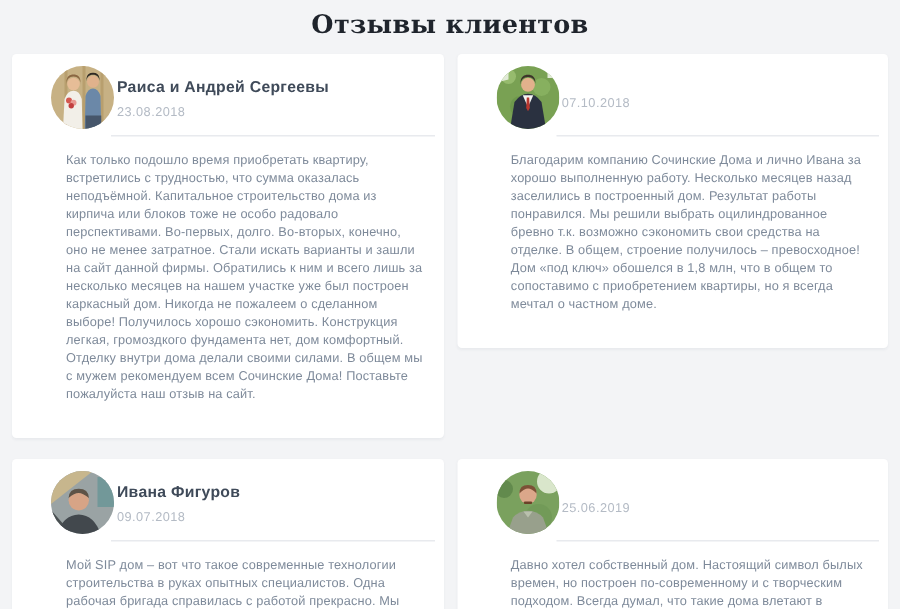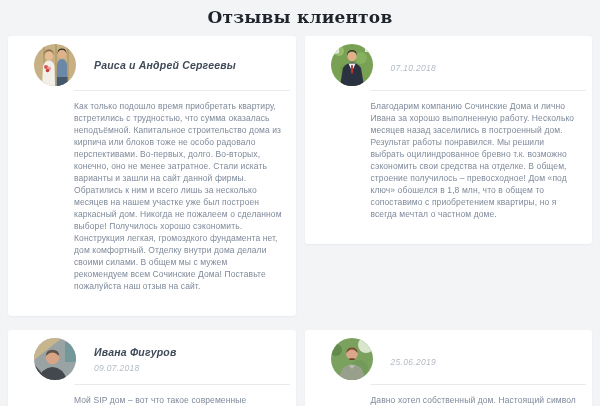--- a/index.html
+++ b/index.html
@@ -40,40 +40,40 @@
   }
   .avatar {
     width: 42px;
     height: 42px;
     border-radius: 50%;
     overflow: hidden;
     flex: 0 0 42px;
     display: block;
   }
   .avatar svg { display: block; width: 42px; height: 42px; }
-  .reviewer-meta { margin-left: 18px; font-style: italic; }
+  .reviewer-meta { margin-left: 2px; }
   .reviewer-name {
     font-size: 10.5px;
     font-weight: bold;
     letter-spacing: 0.2px;
     color: #3f4a59;
   }
   .review-date {
     margin-top: 5px;
     font-size: 8.5px;
     letter-spacing: 0.3px;
     color: #b4bbc5;
   }
   .divider {
     height: 1px;
     background: #e8eaee;
     margin: 4px 6px 0 66px;
   }
   .review-text {
-    margin: 9px 12px 0 66px;
+    margin: 9px 12px 0 36px;
     font-size: 8.5px;
     line-height: 12px;
     letter-spacing: 0.1px;
     color: #7e8a9a;
   }
 </style>
 </head>
 <body>
 
 <h1 class="page-title">Отзывы клиентов</h1>
@@ -95,20 +95,21 @@
           <circle cx="15" cy="24.5" r="2" fill="#e89a93"></circle>
           <circle cx="13.5" cy="26.5" r="1.8" fill="#c23f3f"></circle>
           <circle cx="28" cy="10.5" r="4" fill="#e0b28c"></circle>
           <path d="M28 5.8c-2.6 0-4.3 1.8-4.3 4.2 0 0-.9-5.5 4.3-5.5s4.3 5.5 4.3 5.5C32.3 7.6 30.6 5.8 28 5.8z" fill="#2f2a24"></path>
           <path d="M22.5 42 L23 20 Q24.5 15 28 15 Q31.5 15 33 20 L33.5 42 Z" fill="#6b88a8"></path>
           <rect x="23" y="33" width="10.5" height="9" fill="#46566b"></rect>
         </svg>
       </span>
       <div class="reviewer-meta">
         <div class="reviewer-name">Раиса и Андрей Сергеевы</div>
+        <div class="review-date">23.08.2018</div>
       </div>
     </div>
     <div class="divider"></div>
     <p class="review-text">Как только подошло время приобретать квартиру, встретились с трудностью, что сумма оказалась неподъёмной. Капитальное строительство дома из кирпича или блоков тоже не особо радовало перспективами. Во-первых, долго. Во-вторых, конечно, оно не менее затратное. Стали искать варианты и зашли на сайт данной фирмы. Обратились к ним и всего лишь за несколько месяцев на нашем участке уже был построен каркасный дом. Никогда не пожалеем о сделанном выборе! Получилось хорошо сэкономить. Конструкция легкая, громоздкого фундамента нет, дом комфортный. Отделку внутри дома делали своими силами. В общем мы с мужем рекомендуем всем Сочинские Дома! Поставьте пожалуйста наш отзыв на сайт.</p>
   </article>
 
   <article class="review-card">
     <div class="card-header">
       <span class="avatar">
         <svg viewBox="0 0 42 42" aria-hidden="true">

